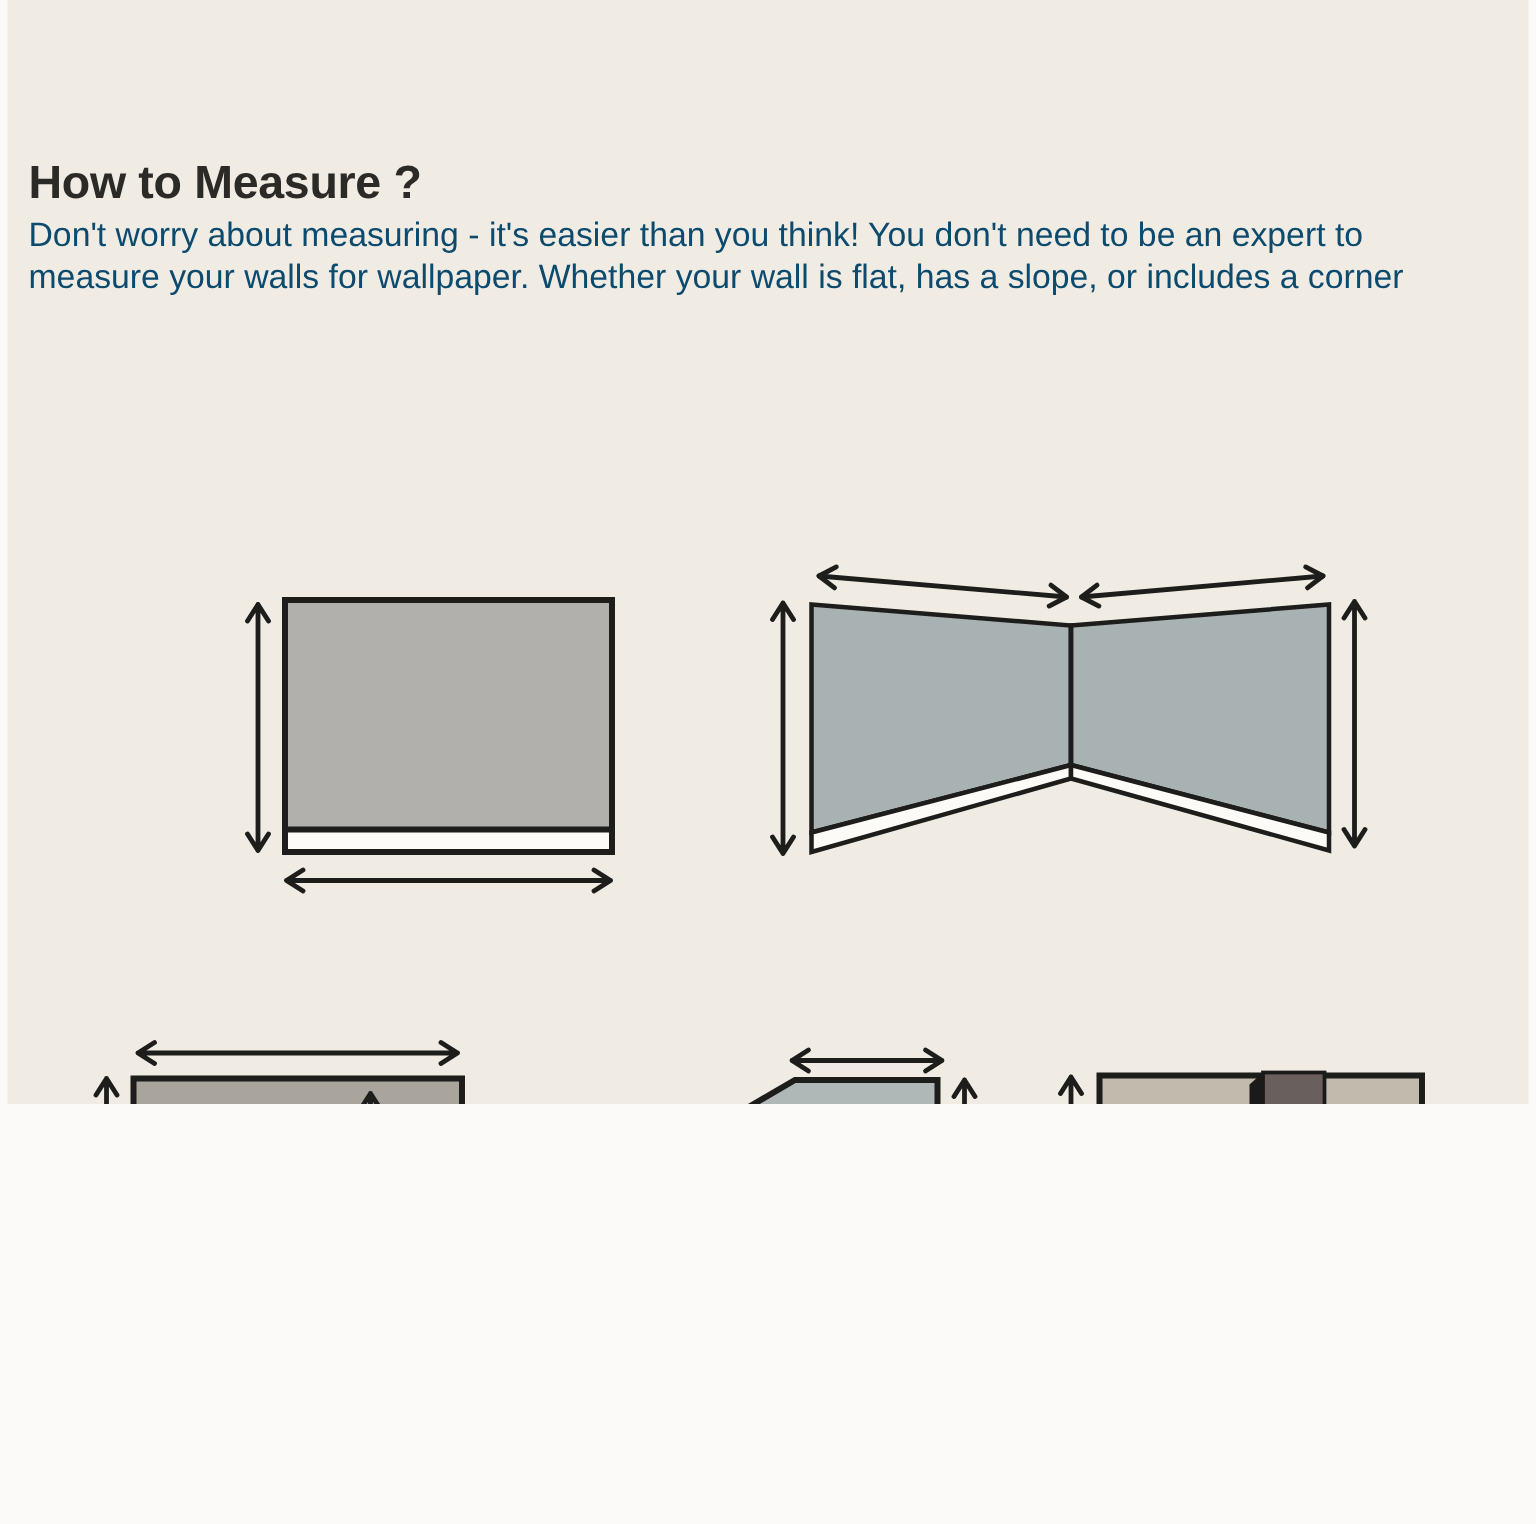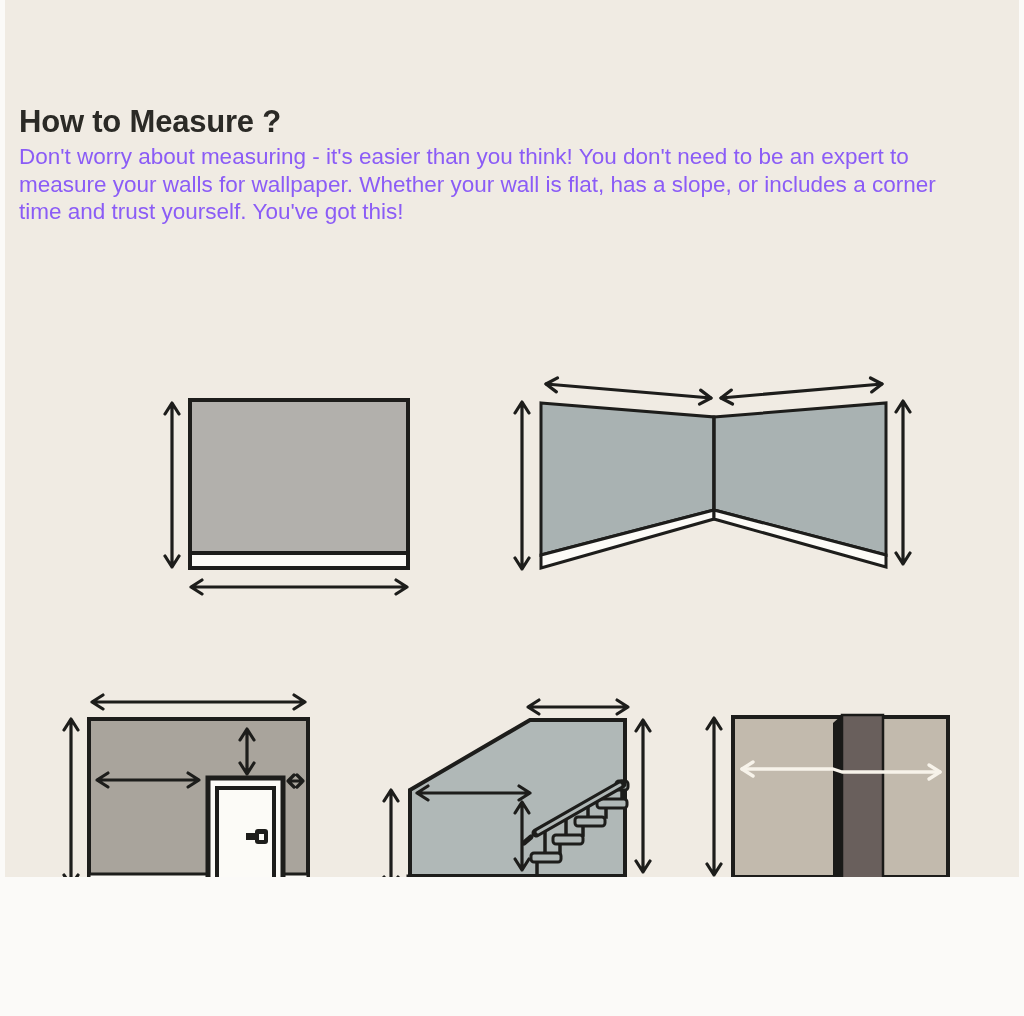--- a/index.html
+++ b/index.html
@@ -1,20 +1,20 @@
 <!DOCTYPE html>
 <html><head>
 <meta charset="utf-8">
 <style>
   html,body{margin:0;padding:0;}
   body{width:1024px;height:1016px;font-family:"Liberation Sans",sans-serif;background:#fbfaf8;}
-  .page{position:relative;width:1014px;height:877px;margin:0 5px;background:#f0ebe3;overflow:hidden;}
+  .page{position:relative;width:1014px;height:736px;margin:0 5px;background:#f0ebe3;overflow:hidden;}
   .page-title{position:absolute;left:14px;top:104px;margin:0;font-size:31px;font-weight:bold;
     color:#2b2a26;letter-spacing:-0.2px;}
-  .intro{position:absolute;left:14px;top:143px;font-size:22.5px;line-height:27.6px;color:#8b5cf6;}
+  .intro{position:absolute;left:14px;top:143px;font-size:22.5px;line-height:27.6px;color:#0c4a6e;}
   .intro .line{white-space:nowrap;}
   .diagram-layer{position:absolute;left:-5px;top:0;width:1024px;height:1016px;}
   .outline4{stroke:#1d1d1b;stroke-width:4;stroke-linejoin:miter;}
   .outline3{stroke:#1d1d1b;stroke-width:3;stroke-linejoin:miter;}
   .thin{stroke:#1d1d1b;stroke-width:3;fill:none;}
   .arrow{fill:none;stroke:#1d1d1b;stroke-width:3.2;stroke-linecap:round;stroke-linejoin:round;}
   .arrow-light{fill:none;stroke:#f7f3ea;stroke-width:3.4;stroke-linecap:round;stroke-linejoin:round;}
   .rail{stroke:#1d1d1b;stroke-width:9;stroke-linecap:round;}
   .rail-core{stroke:#b0b8b7;stroke-width:3;stroke-linecap:round;}
   .baluster{stroke:#1d1d1b;stroke-width:3.5;stroke-linecap:round;fill:none;}
@@ -23,21 +23,20 @@
 </head>
 <body>
 
 <div class="page">
 
   <h1 class="page-title">How to Measure ?</h1>
 
   <div class="intro">
     <div class="line">Don't worry about measuring - it's easier than you think! You don't need to be an expert to</div>
     <div class="line">measure your walls for wallpaper. Whether your wall is flat, has a slope, or includes a corner</div>
-    <div class="line">time and trust yourself. You've got this!</div>
   </div>
 
   <svg class="diagram-layer" viewBox="0 0 1024 1016">
 
     <g>
       <rect x="190" y="400" width="218" height="168" class="outline4" fill="#fcfbf7"></rect>
       <rect x="190" y="400" width="218" height="153" class="outline4" fill="#b2b0ac"></rect>
       <path class="arrow" d="M165 414 L172 403 L179 414 M172 403 L172 567 M165 556 L172 567 L179 556"></path>
       <path class="arrow" d="M202 580 L191 587 L202 594 M191 587 L407 587 M396 580 L407 587 L396 594"></path>
     </g>

